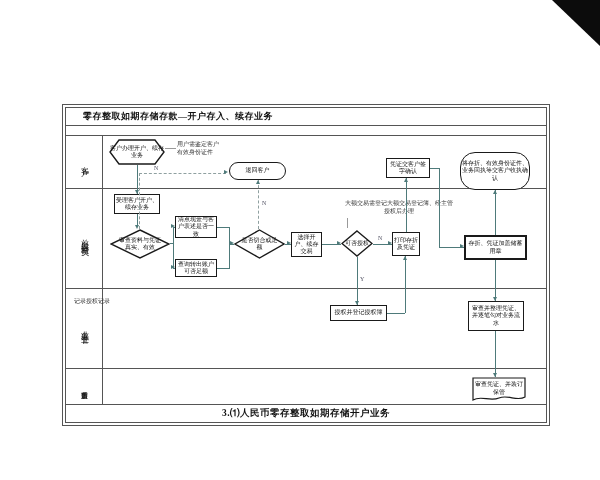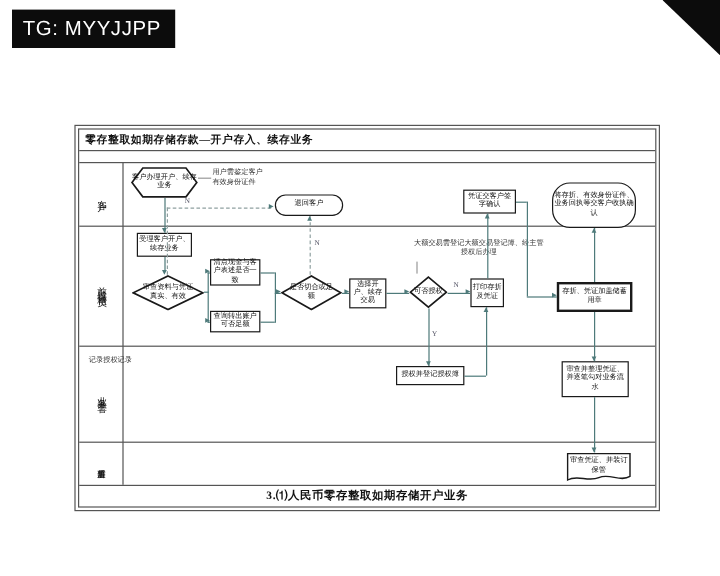--- a/index.html
+++ b/index.html
@@ -13,21 +13,21 @@
   .corner{position:absolute;right:0;top:0;width:48px;height:46px;background:#0c0c0c;
           -webkit-clip-path:polygon(0 0,100% 0,100% 100%);clip-path:polygon(0 0,100% 0,100% 100%);}
   
   .wm-bar{position:absolute;right:0;bottom:0;width:180px;height:33px;background:rgba(66,66,66,.92);
           color:#fff;font-size:15px;display:flex;align-items:center;padding-left:13px;box-sizing:border-box;}
   
   .frame{position:absolute;left:62px;top:104px;width:488px;height:322px;border:1px solid #555;box-sizing:border-box;}
   .inner{position:absolute;left:2px;top:2px;right:2px;bottom:2px;border:1px solid #555;box-sizing:border-box;
          font-family:"Liberation Serif",serif;}
   .gl{position:absolute;background:#555;}
-  .dg-title{position:absolute;left:0;top:0;width:100%;height:17px;display:flex;align-items:center;
+  .dg-title{position:absolute;left:12px;top:0;width:100%;height:17px;display:flex;align-items:center;
             padding-left:5px;box-sizing:border-box;font-size:9px;font-weight:bold;letter-spacing:.5px;}
   .lane-label{position:absolute;left:0;width:36px;display:flex;align-items:center;justify-content:center;}
   .lane-label span{writing-mode:vertical-lr;font-size:8px;letter-spacing:2px;line-height:14px;}
   .caption{position:absolute;left:0;top:296px;width:100%;height:18px;display:flex;align-items:center;
            justify-content:center;font-size:9.5px;font-weight:bold;letter-spacing:.5px;}
   
   .node{position:absolute;border:1px solid #1a1a1a;background:#fff;font-size:6px;line-height:1.2;
         display:flex;align-items:center;justify-content:center;text-align:center;padding:1px;
         box-sizing:border-box;color:#111;}
   .rounded{border-radius:9px;}
@@ -49,21 +49,20 @@
   .ar{position:absolute;width:0;height:0;}
   .ar.down{border-left:2.5px solid transparent;border-right:2.5px solid transparent;border-top:4px solid #4e7a7a;}
   .ar.up{border-left:2.5px solid transparent;border-right:2.5px solid transparent;border-bottom:4px solid #4e7a7a;}
   .ar.right{border-top:2.5px solid transparent;border-bottom:2.5px solid transparent;border-left:4px solid #4e7a7a;}
 </style>
 </head>
 <body>
 
 <div id="canvas">
 
-  <div class="tg-box">TG: MYYJJPP</div>
   <div class="corner"></div>
 
   <div class="frame">
     <div class="inner">
 
       <div class="gl" style="left:0;top:17px;width:100%;height:1px;"></div>
       <div class="gl" style="left:0;top:27px;width:100%;height:1px;"></div>
       <div class="gl" style="left:0;top:80px;width:100%;height:1px;"></div>
       <div class="gl" style="left:0;top:180px;width:100%;height:1px;"></div>
       <div class="gl" style="left:0;top:260px;width:100%;height:1px;"></div>

